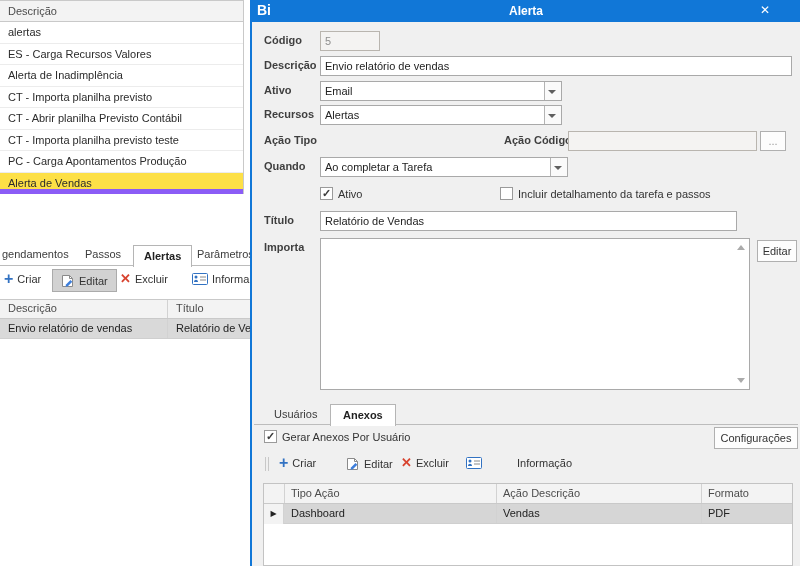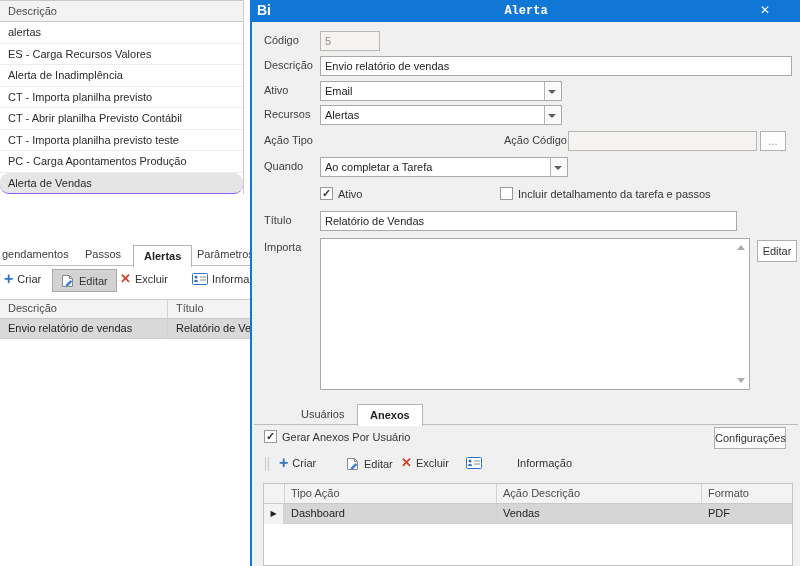--- a/index.html
+++ b/index.html
@@ -12,21 +12,21 @@
   
   .left-clip { position:absolute; left:0; top:0; width:250px; height:566px; overflow:hidden; }
   .llist { position:absolute; left:0; top:0; width:244px; border-right:1px solid #c9c9c9; background:#fff; }
   .llist-header {
     height:22px; line-height:21px; padding-left:8px;
     background:#f3f3f3; color:#4c4c4c;
     border-top:1px solid #c9c9c9; border-bottom:1px solid #c9c9c9;
   }
   .lrow { height:21.5px; line-height:21px; padding-left:8px; border-bottom:1px solid #ececec;
           background:#fff; color:#2b2b2b; white-space:nowrap; overflow:hidden; }
-  .lrow.selected { background:#e5e5e5; border-bottom:1px solid #8b5cf6;border-radius:9px; }
+  .lrow.selected { background:#fde047; border-bottom:5px solid #8b5cf6; }
 
   .ltabs { position:absolute; left:0; top:245px; width:250px; height:21px; border-bottom:1px solid #bcbcbc; }
   .ltab { position:absolute; top:3px; color:#3c3c3c; white-space:nowrap; }
   .ltab.active {
     top:0; height:22px; line-height:20px; padding:0 10px;
     background:#fff; border:1px solid #b5b5b5; border-bottom:none;
     font-weight:bold; color:#222;
   }
   .toolbar-item { position:absolute; display:flex; align-items:center; gap:4px; white-space:nowrap; color:#333; }
   .plus-icon { color:#3272c2; font-weight:bold; font-size:16px; line-height:12px; }
@@ -42,25 +42,25 @@
   .ltable-row { position:absolute; left:0; top:319px; width:250px; height:20px;
     background:#d9d9d9; border-bottom:1px solid #cfcfcf; color:#222; }
   .ltable-row .rcell { position:absolute; top:3px; white-space:nowrap; }
 
   
   .dialog { position:absolute; left:250px; top:0; width:550px; height:566px;
     background:#f0f0f0; border-left:2px solid #1177d7; }
   .titlebar { position:absolute; left:0; top:0; right:0; height:22px; background:#1177d7; }
   .titlebar .logo { position:absolute; left:5px; top:2px; color:#fff; font-weight:bold; font-size:14px; }
   .titlebar .title { position:absolute; left:0; right:0; top:4px; text-align:center;
-    color:#fff; font-weight:bold; font-size:12px;font-family:Liberation Mono, monospace; }
+    color:#fff; font-weight:bold; font-size:12px; }
   .titlebar .close { position:absolute; left:502px; top:3px; width:22px; text-align:center;
     color:#fff; font-size:12px; cursor:default; }
 
-  .flabel { position:absolute; color:#3f3f3f; }
+  .flabel { position:absolute; color:#3f3f3f;font-weight:bold; }
   .tinput { position:absolute; height:20px; border:1px solid #a9a9a9; background:#fff;
     font-family:"Liberation Sans", sans-serif; font-size:11px; color:#222; padding:0 4px; }
   .tinput:disabled, .tinput.disabled { background:#f4f3f2; color:#8f8f8f; border-color:#b9b5af; }
   .combo { position:absolute; height:20px; border:1px solid #a9a9a9; background:#fff; }
   .combo .cval { position:absolute; left:4px; top:3px; color:#222; white-space:nowrap; }
   .combo .cbtn { position:absolute; right:0; top:0; bottom:0; width:17px;
     border-left:1px solid #b3b3b3; background:#fafafa; }
   .combo .arrow { position:absolute; right:5px; top:8px; width:0; height:0;
     border-left:4px solid transparent; border-right:4px solid transparent; border-top:4px solid #5f5f5f; }
   .combo.disabled { background:#f4f3f2; }
@@ -76,21 +76,21 @@
     text-align:center; font-size:11px; }
 
   .msgbox { position:absolute; left:68px; top:238px; width:430px; height:152px;
     background:#fff; border:1px solid #a9a9a9; }
   .sarrow-up, .sarrow-down { position:absolute; right:4px; width:0; height:0;
     border-left:4px solid transparent; border-right:4px solid transparent; }
   .sarrow-up { top:6px; border-bottom:5px solid #ababab; }
   .sarrow-down { bottom:6px; border-top:5px solid #ababab; }
 
   .dtabs { position:absolute; left:2px; top:404px; width:544px; height:21px; border-bottom:1px solid #bcbcbc; }
-  .dtab { position:absolute; top:4px; color:#3c3c3c;margin-left:27px; }
+  .dtab { position:absolute; top:4px; color:#3c3c3c; }
   .dtab.active { top:0; height:22px; line-height:20px; padding:0 12px;
     background:#fff; border:1px solid #b5b5b5; border-bottom:none; font-weight:bold; color:#222; }
 
   .grip { position:absolute; width:4px; height:14px;
     border-left:1px solid #c8c8c8; border-right:1px solid #c8c8c8; }
 
   .dtable { position:absolute; left:11px; top:483px; width:530px; height:83px;
     background:#fff; border:1px solid #c3c3c3; overflow:hidden; }
   .dth { position:absolute; left:0; top:0; width:100%; height:20px;
     background:#f3f3f3; border-bottom:1px solid #c9c9c9; color:#4c4c4c; }
@@ -231,21 +231,21 @@
 
   <div class="dtabs">
     <span class="dtab" style="left:20px">Usuários</span>
     <span class="dtab active" style="left:76px">Anexos</span>
   </div>
 
   <div class="checkbox" style="left:12px; top:430px">
     <span class="cbox">✓</span>
     <span>Gerar Anexos Por Usuário</span>
   </div>
-  <div class="btn" style="left:462px; top:427px; width:72px; height:22px; line-height:20px;">Configurações</div>
+  <div class="btn" style="left:462px; top:427px; width:84px; height:22px; line-height:20px;">Configurações</div>
 
   <span class="grip" style="left:13px; top:457px;"></span>
   <div class="toolbar-item" style="left:27px; top:457px;">
     <span class="plus-icon">+</span>
     <span>Criar</span>
   </div>
   <div class="toolbar-item" style="left:94px; top:457px;">
     <svg class="icon-svg" width="14" height="14" viewBox="0 0 14 14">
       <path d="M1.5 1.5h7l3 3v8h-10z" fill="#ffffff" stroke="#8a8a8a"></path>
       <path d="M8.5 1.5v3h3" fill="none" stroke="#8a8a8a"></path>

